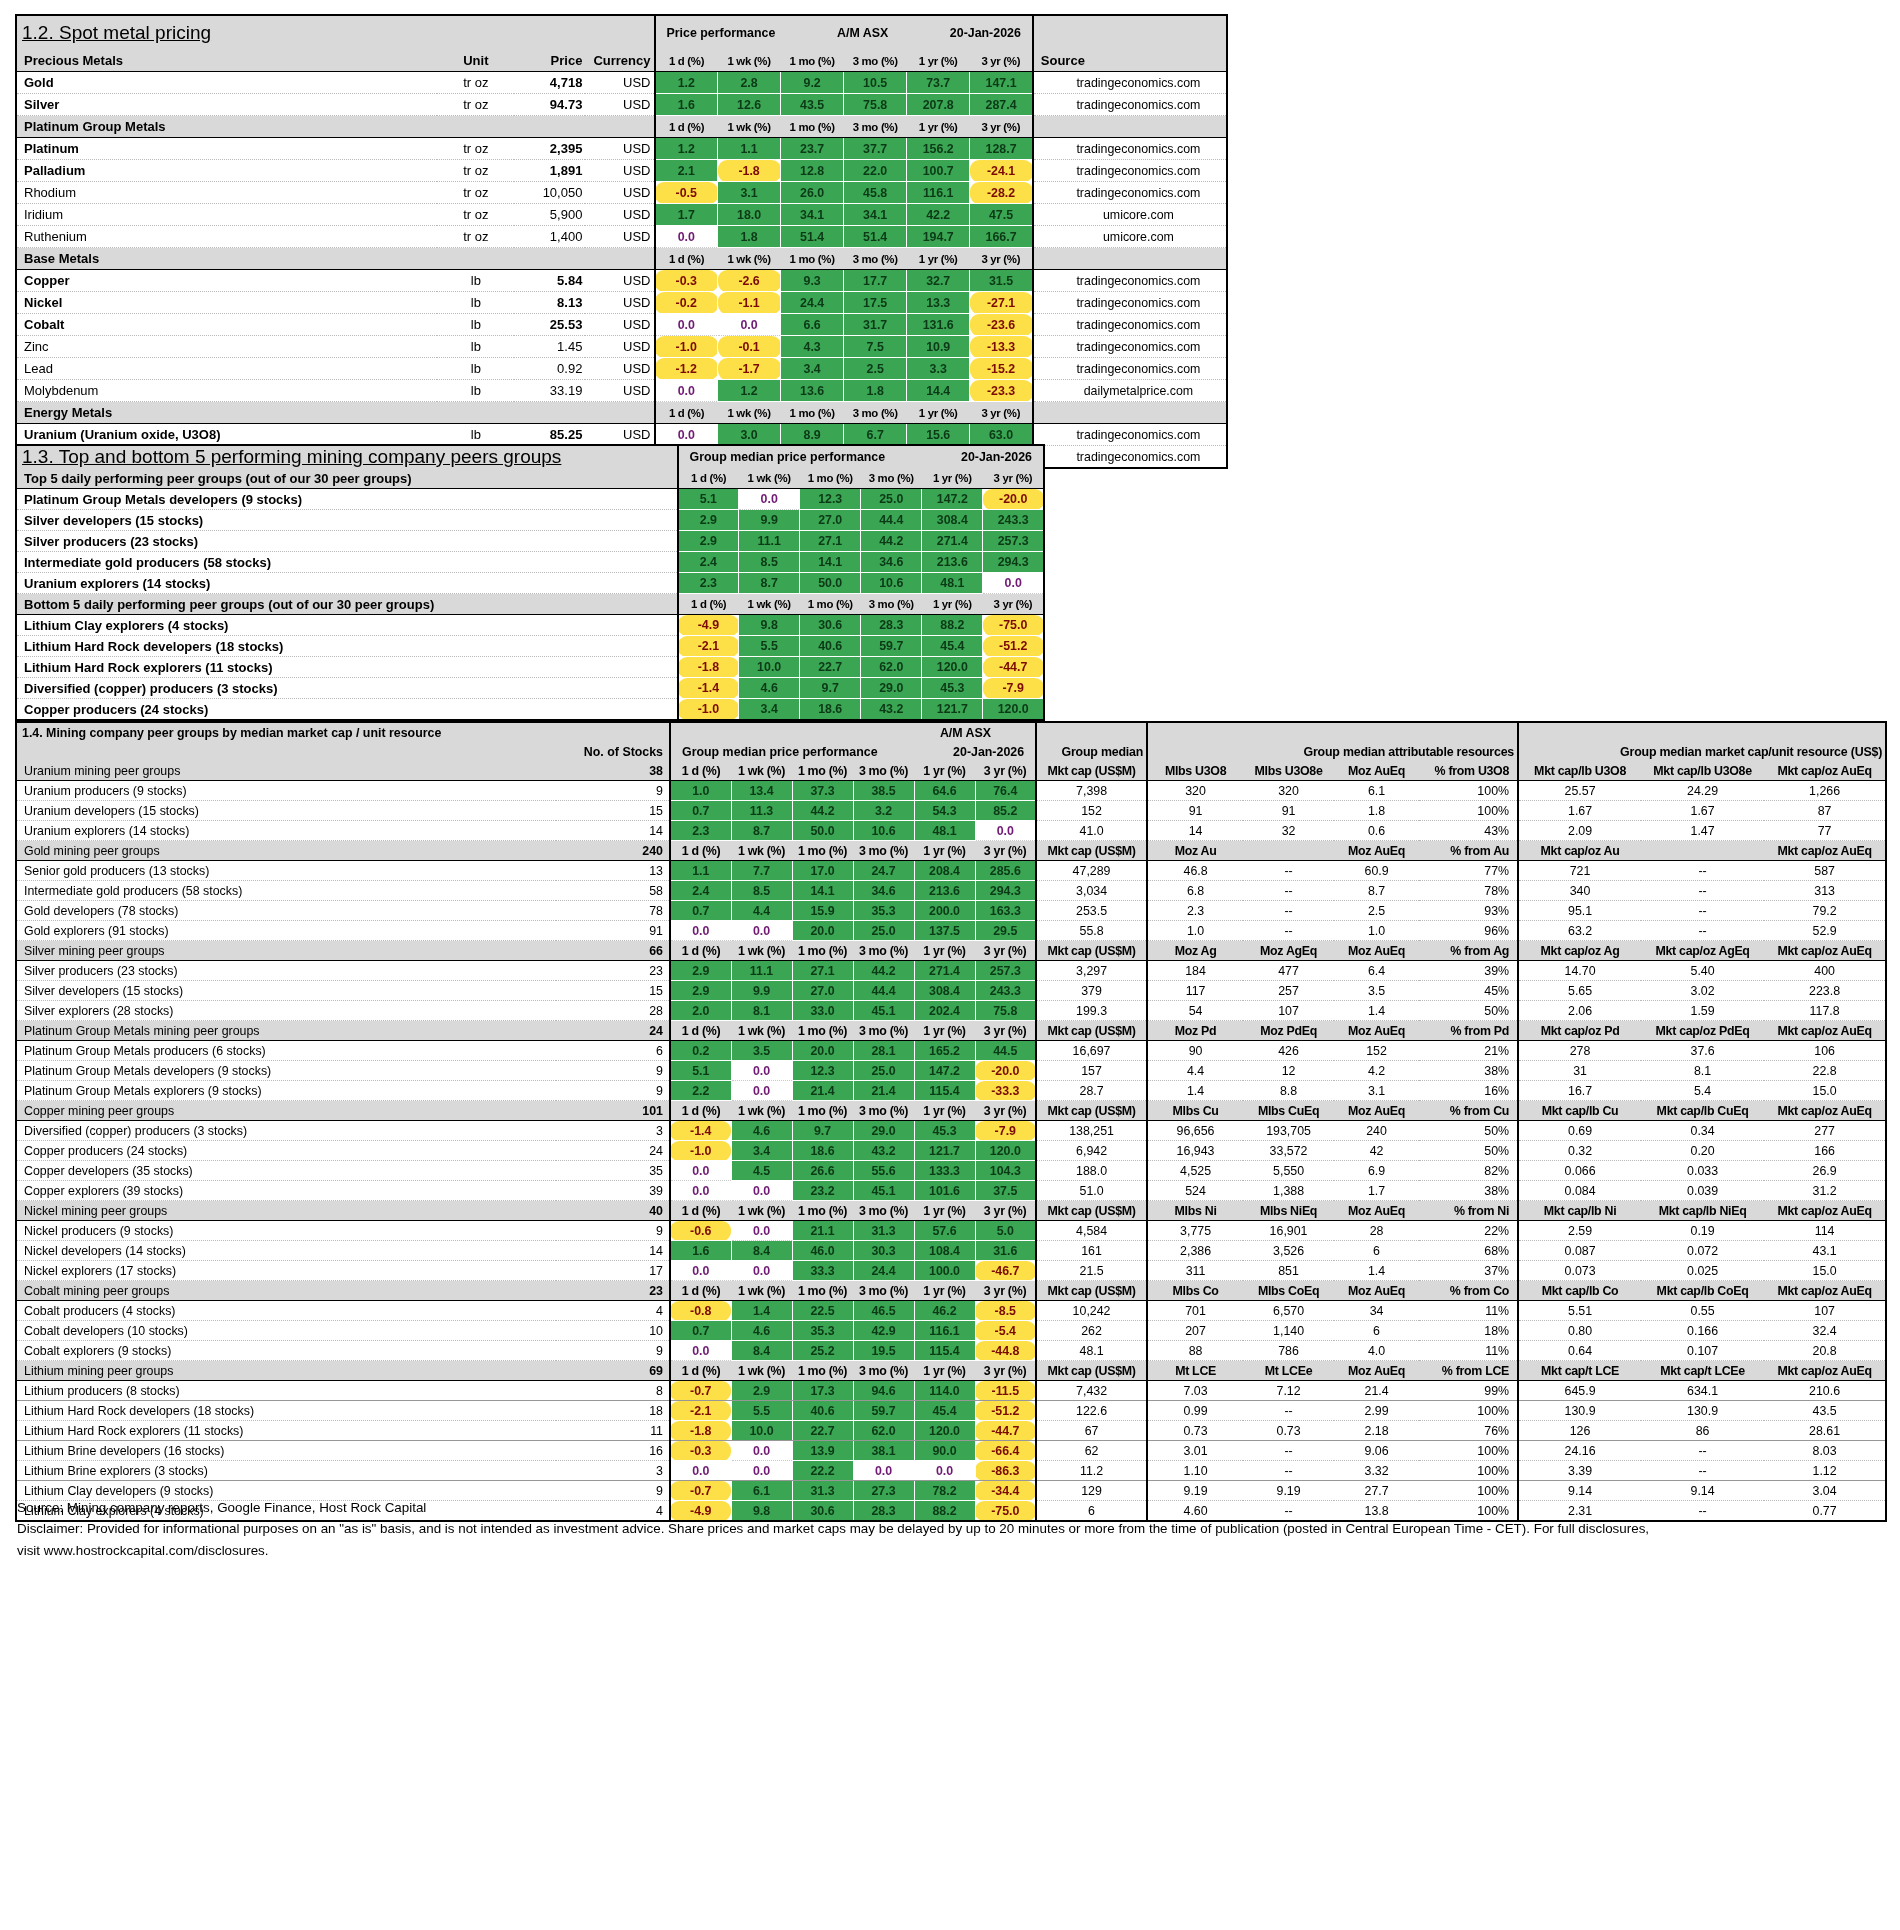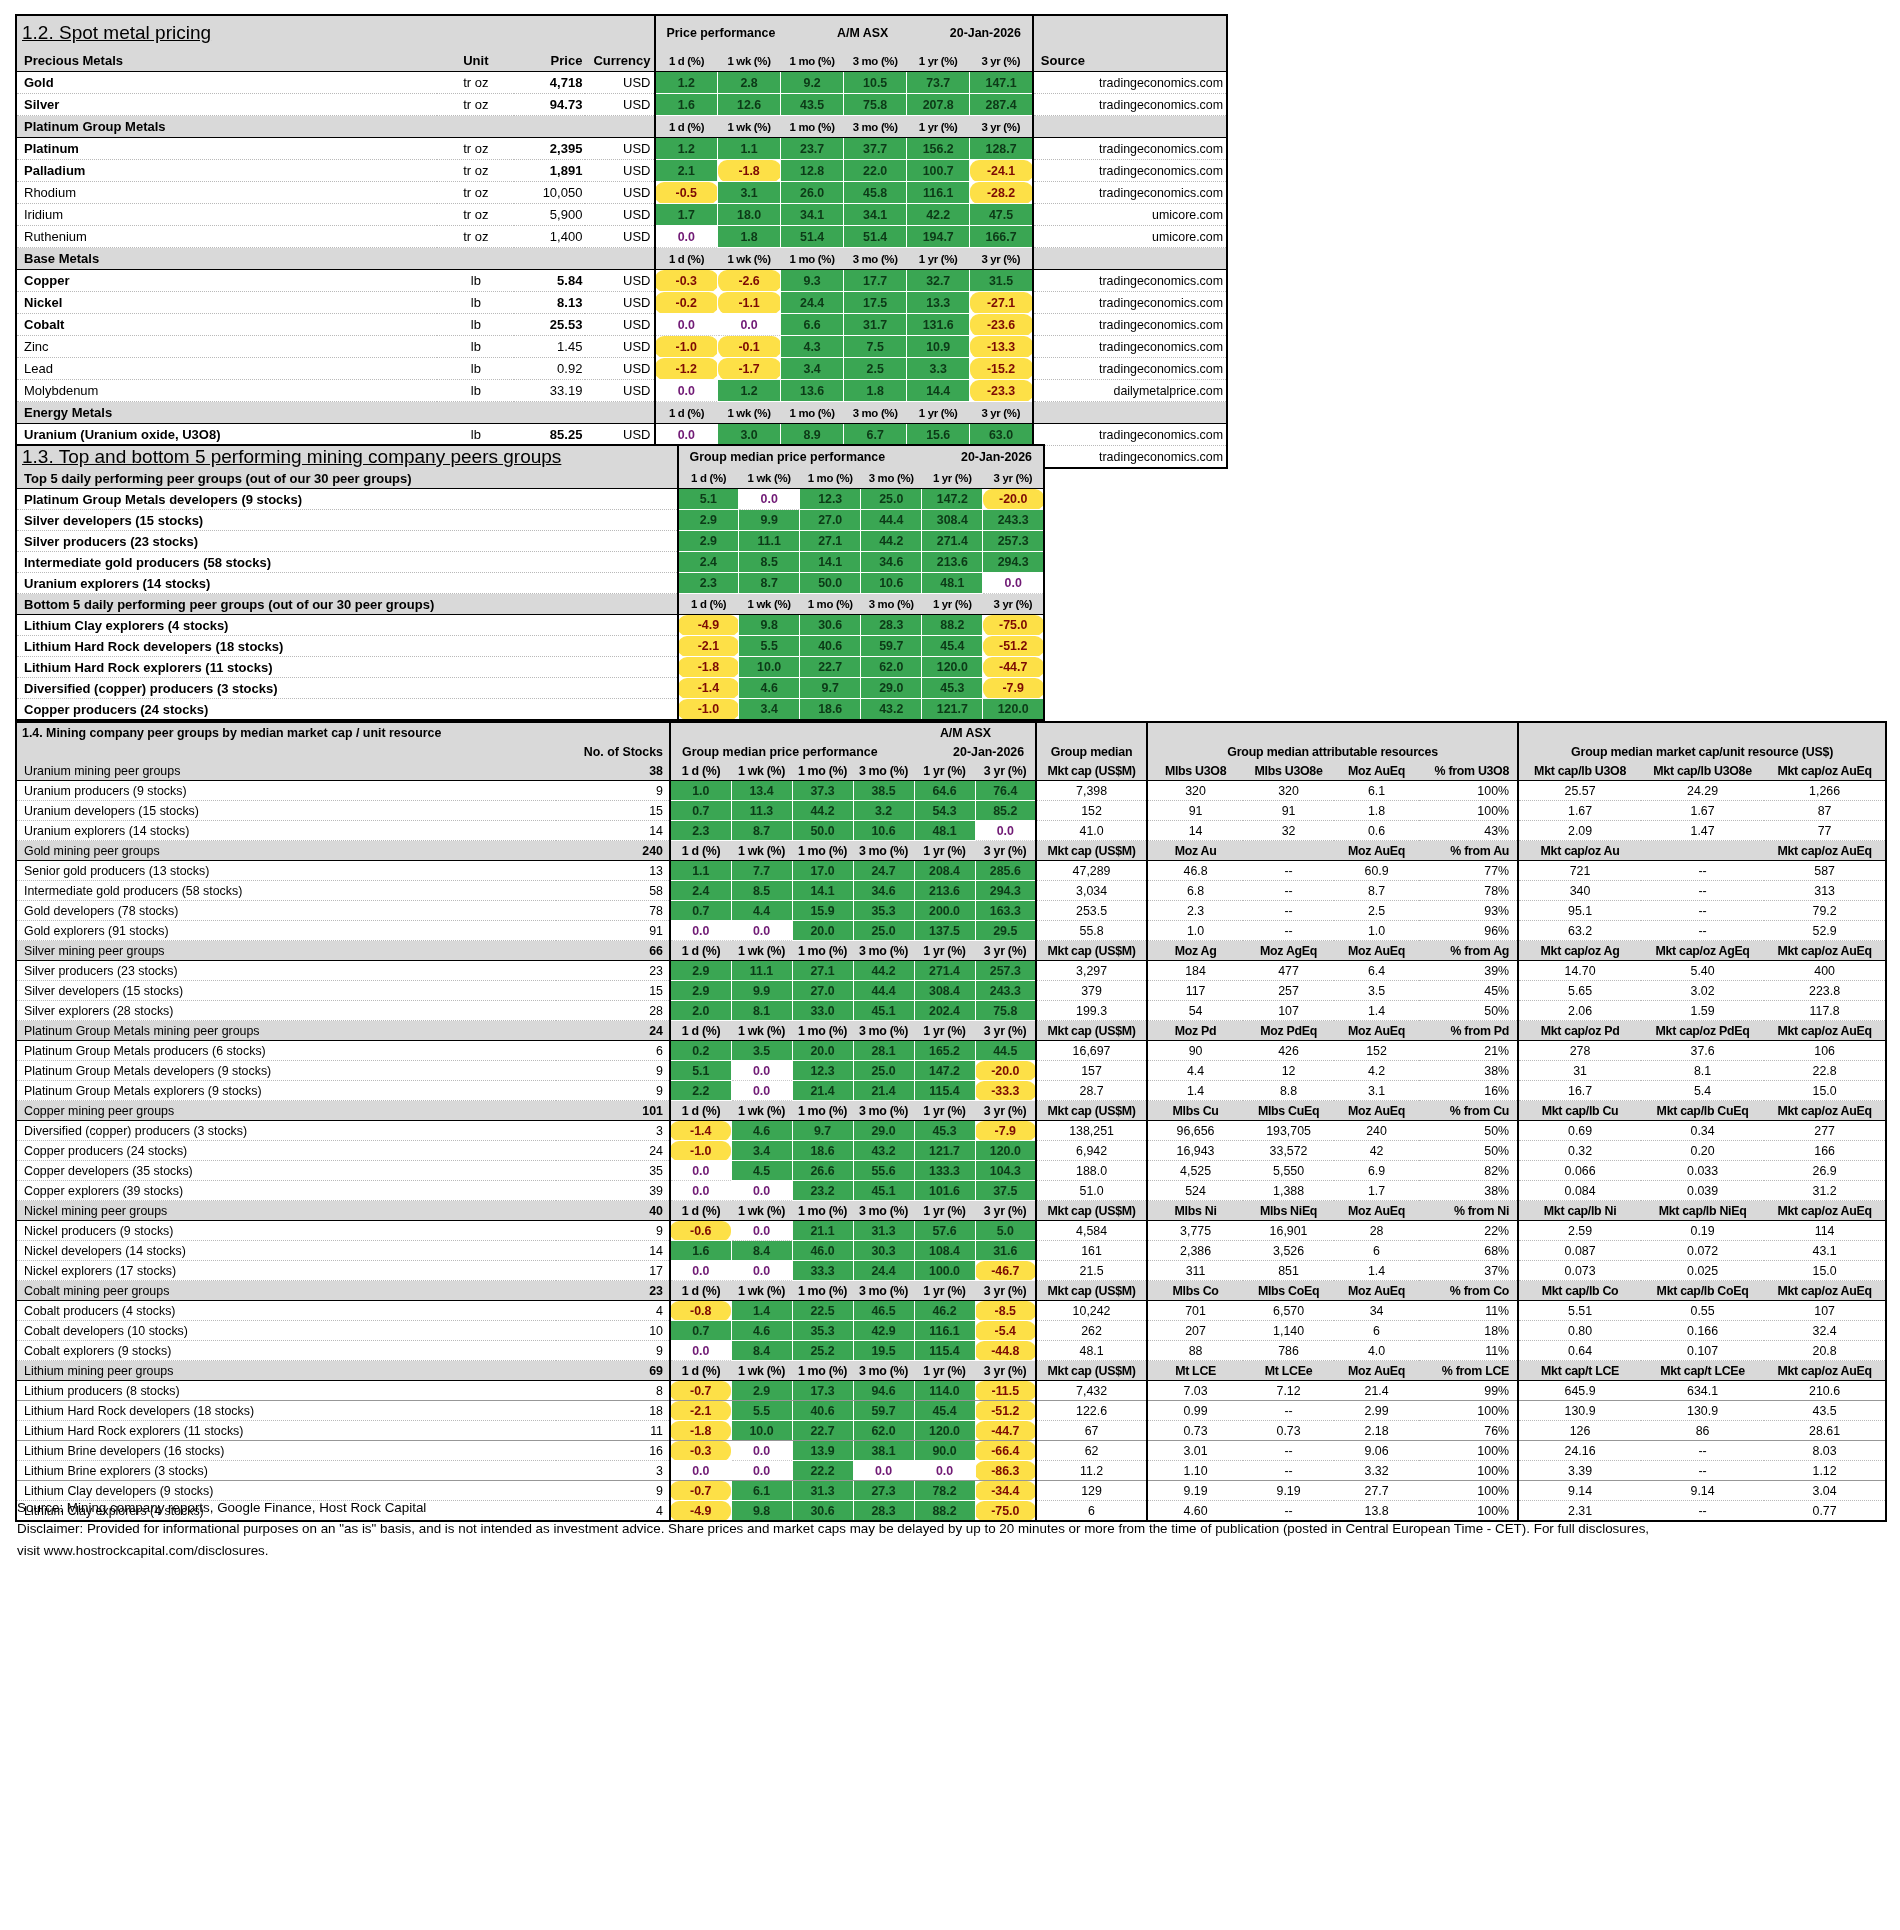--- a/index.html
+++ b/index.html
@@ -16,33 +16,33 @@
   .b{font-weight:700;}
   .ctr{text-align:center;}
   .rt{text-align:right;}
   .name{text-align:left;padding-left:7px;}
   .title{font-size:19px;font-weight:400;text-decoration:underline;padding-left:5px;}
   .title14{font-size:19px;font-weight:700;padding-left:5px;}
   .th1 td{height:34px;}
   .flexr{display:flex;justify-content:space-between;align-items:center;font-weight:700;font-size:12.4px;padding:0 8px;}
   .amasx{text-align:right;padding-right:44px;font-weight:700;font-size:12.4px;}
   .stkh{padding-right:6px;font-size:12.4px;}
-  .mh{font-size:12px;letter-spacing:-0.2px;}
+  .mh{font-size:12px;letter-spacing:-0.2px;text-align:right;}
   tbody td{border-bottom:1px dotted #b9b9b9;}
   .sec td{border-bottom:1px solid #000;}
   .sep td{border-bottom:1px solid #979797;}
   .ph{background:#d9d9d9;font-weight:700;text-align:center;font-size:11.4px;padding:0 1px;letter-spacing:-0.3px;border-bottom:1px solid #000;}
   .hd{font-weight:700;text-align:center;font-size:11.4px;letter-spacing:-0.3px;padding:0 1px;border-bottom:1px solid #000;}
   .pc{font-weight:700;text-align:center;font-size:12.4px;}
   td.pc:not(.bl){border-left:1px dashed rgba(255,255,255,.85);}
   .green{background:#3aa653;color:#0c3a17;border-bottom:1px dotted #fff;}
   .red{background:#fde047;color:#7c0a04;border-bottom:1px dotted #fff;border-radius:9px;}
   .zero{background:#fff;color:#701a75;border-bottom:1px dotted #c9c9c9;}
   td.bl{border-left:2px solid #000;}
-  .src{text-align:right;padding-left:20px;font-size:12.4px;}
+  .src{text-align:center;padding-left:20px;font-size:12.4px;}
   .v{text-align:center;}
   .pct,.pcth{text-align:right;padding-right:8px;}
   .stk{padding-right:6px;text-align:right;}
   #footer{position:absolute;left:17px;top:1497px;width:1866px;font-size:13.4px;line-height:1.6;}
 </style>
 </head>
 <body>
 
 <table id="t12">
   <colgroup>

